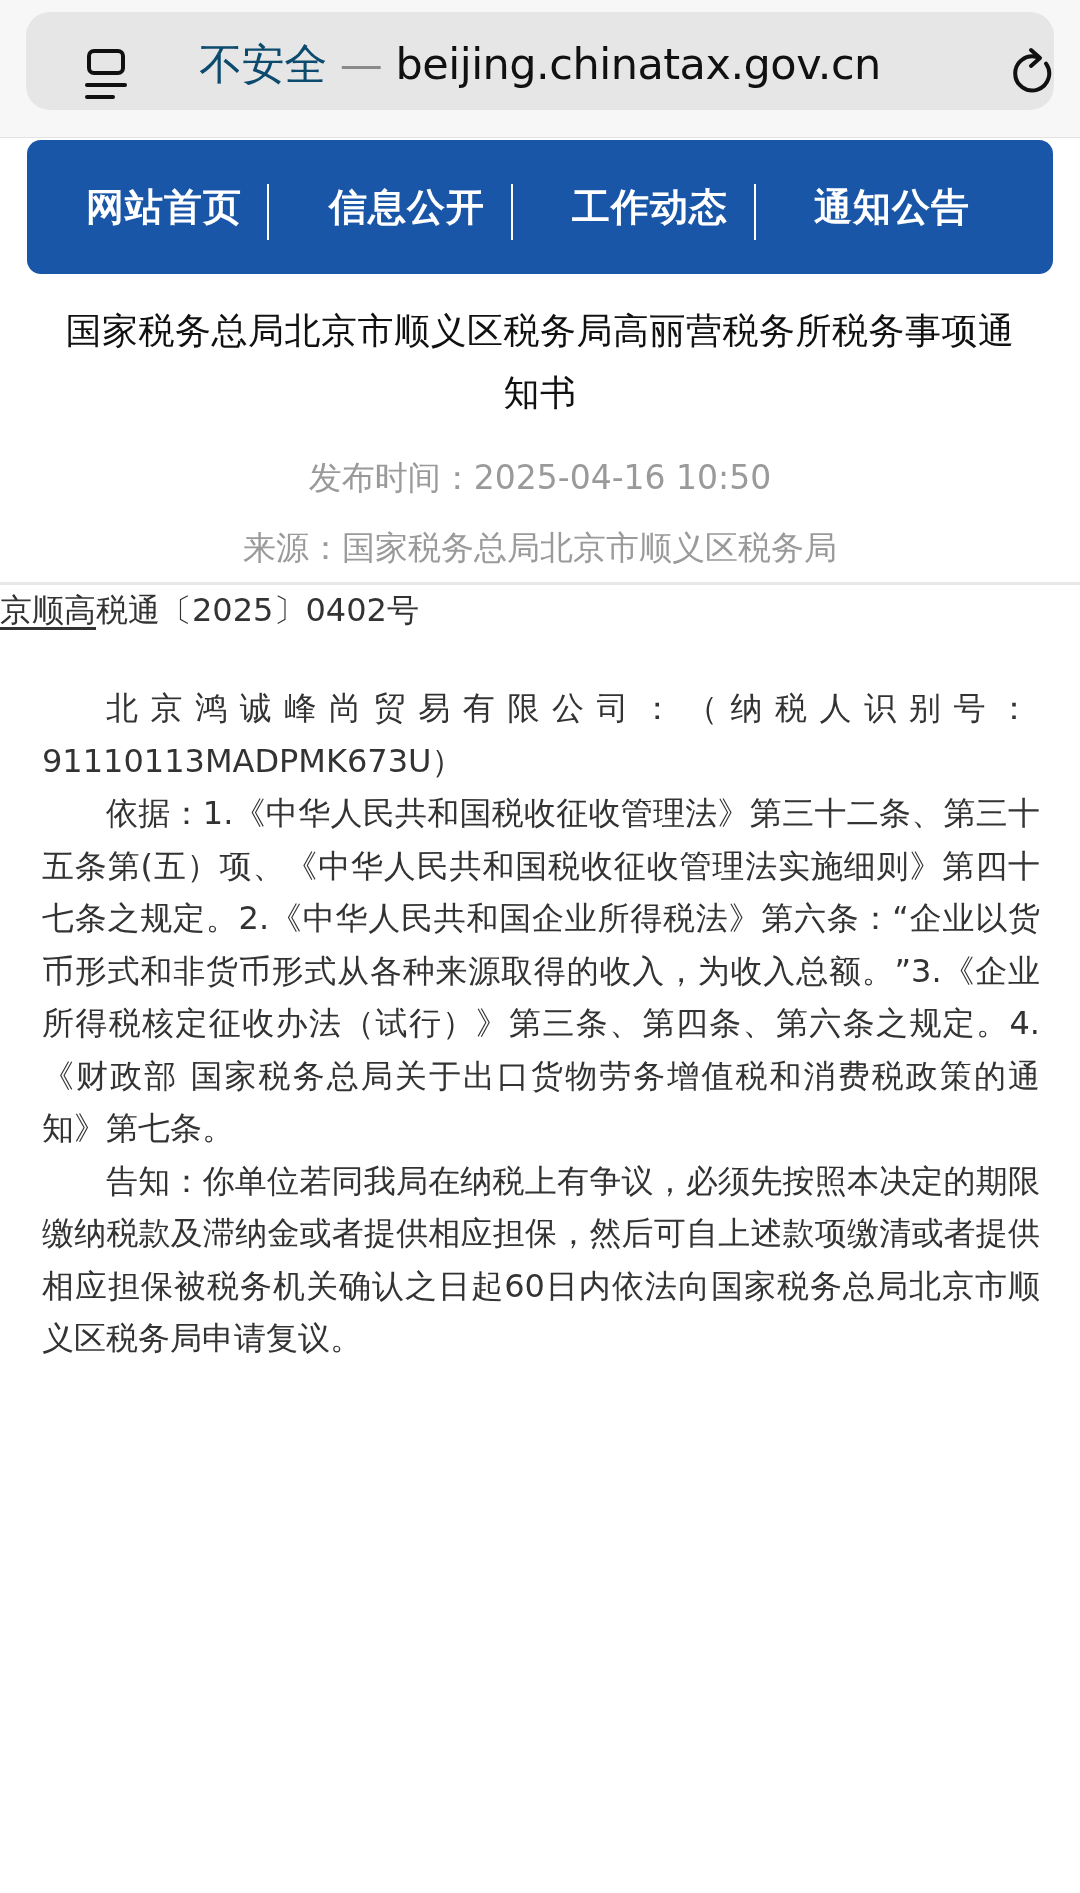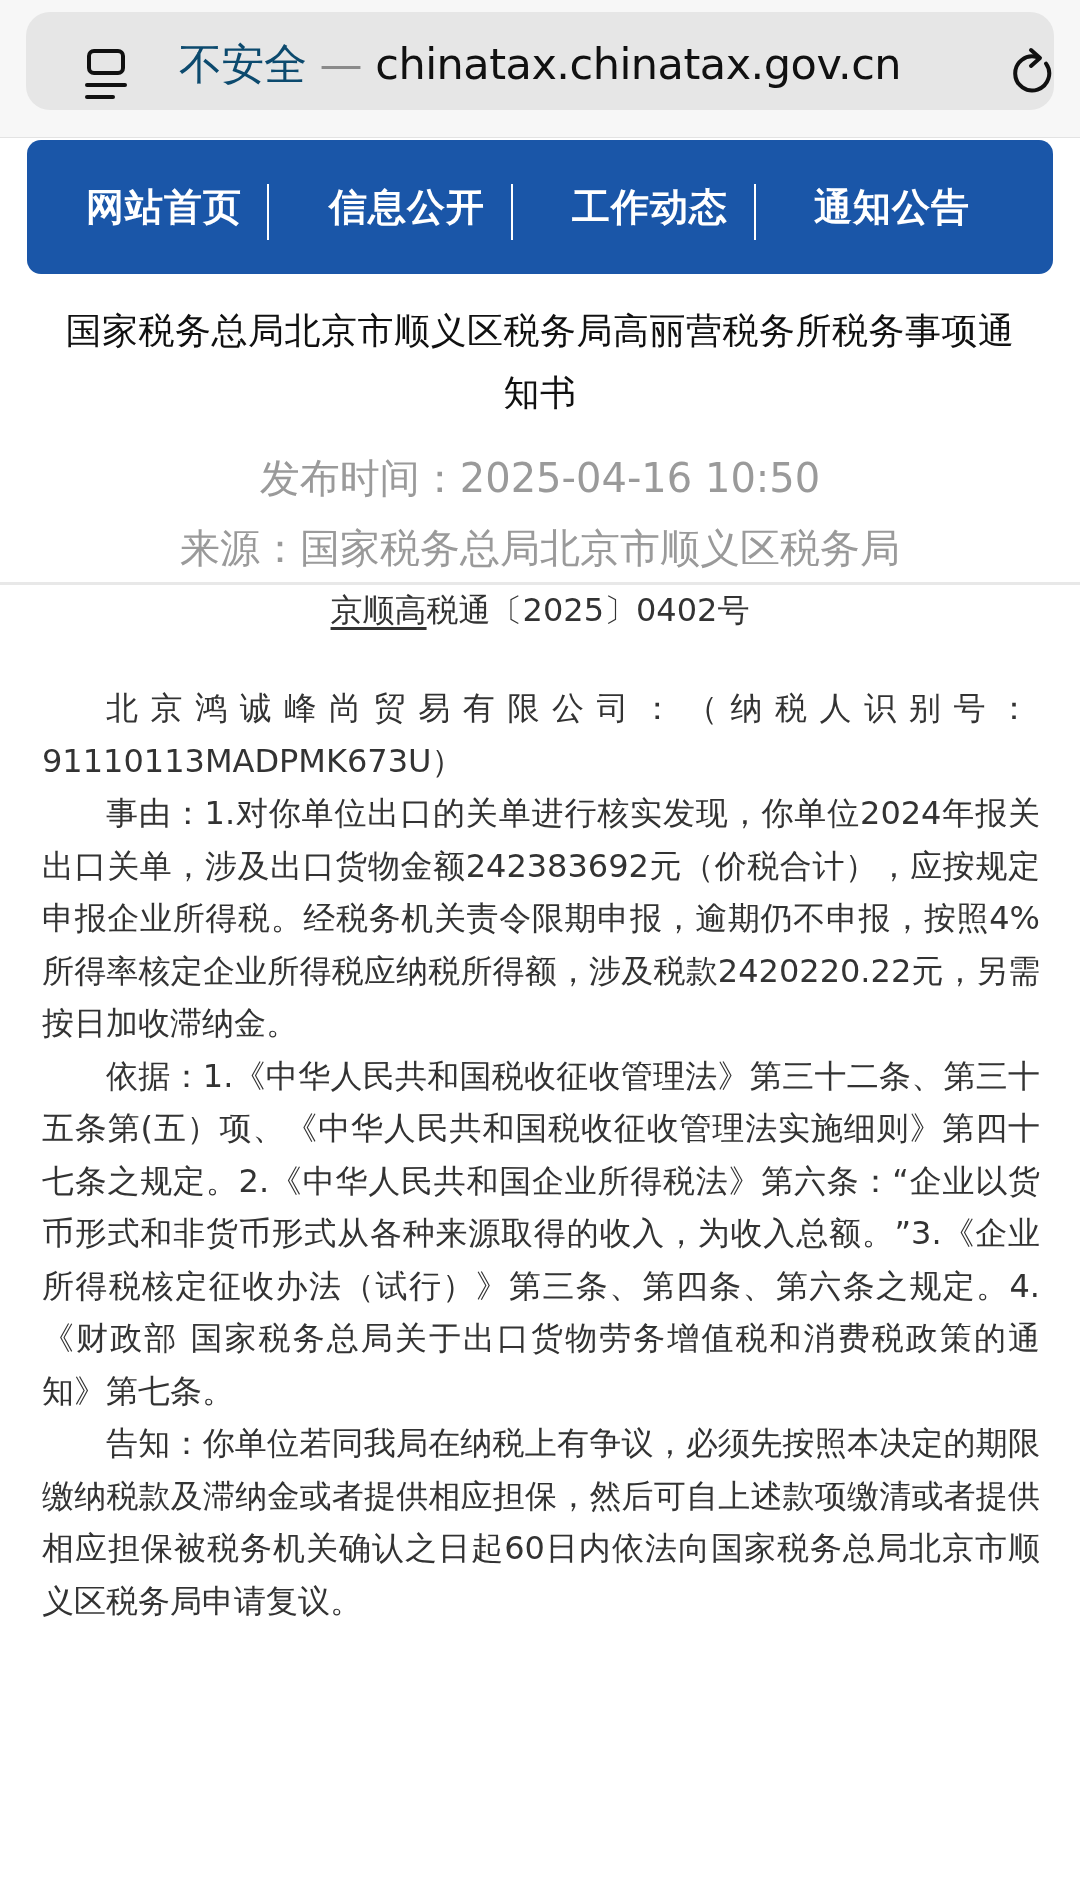--- a/index.html
+++ b/index.html
@@ -90,38 +90,37 @@
     font-size: 36px;
     font-weight: normal;
     color: #111111;
     line-height: 62px;
     letter-spacing: 0.5px;
   }
   .meta-line {
     position: absolute;
     left: 0; width: 1080px;
     text-align: center;
-    font-size: 40px;
+    font-size: 33px;
     color: #9a9a9a;
     line-height: 40px;
   }
   .meta-date { top: 458px; }
   .meta-source { top: 528px; }
   .hr-sep {
     position: absolute;
     left: 0; top: 582px;
     width: 1080px; height: 3px;
     background: #e8e8e8;
   }
   
   .doc-number {
     position: absolute;
     left: 0; width: 1080px;
     top: 588px;
-    text-align: center;
     font-size: 32px;
     line-height: 44px;
     color: #333333;
   }
   .doc-number .ul { text-decoration: underline; text-underline-offset: 6px; }
   .doc-body {
     position: absolute;
     left: 42px; width: 998px;
     top: 682px;
     font-size: 32px;
@@ -143,21 +142,21 @@
 <body>
 
 <div class="browser-top">
   <div class="address-bar">
     <svg class="menu-icon" viewBox="0 0 44 52">
       <rect x="5" y="3" width="34" height="22" rx="5" ry="5" fill="none" stroke="#111" stroke-width="4"></rect>
       <line x1="3" y1="37" x2="41" y2="37" stroke="#111" stroke-width="4" stroke-linecap="round"></line>
       <line x1="3" y1="49" x2="29" y2="49" stroke="#111" stroke-width="4" stroke-linecap="round"></line>
     </svg>
     <div class="url-text">
-      <span class="url-insecure">不安全</span><span class="url-sep"> — </span><span class="url-domain">chinatax.chinatax.gov.cn</span>
+      <span class="url-insecure">不安全</span><span class="url-sep"> — </span><span class="url-domain">beijing.chinatax.gov.cn</span>
     </div>
     <svg class="reload-icon" viewBox="0 0 50 54">
       <path d="M 32 12 A 17 17 0 1 0 40 20" fill="none" stroke="#111" stroke-width="4" stroke-linecap="round" transform="rotate(-10 25 30)"></path>
       <polyline points="23,4 32,12 23,20" fill="none" stroke="#111" stroke-width="4" stroke-linecap="round" stroke-linejoin="round"></polyline>
     </svg>
   </div>
 </div>
 
 <nav class="site-nav">
   <a class="nav-item" style="left:43px;">网站首页</a>
@@ -182,16 +181,15 @@
 </div>
 
 <div class="hr-sep"></div>
 
 <div class="doc-number">
   <span class="ul">京顺高</span><span>税通〔2025〕0402号</span>
 </div>
 
 <div class="doc-body">
   <p><span class="addressee">北京鸿诚峰尚贸易有限公司</span><span class="taxid-label">：（纳税人识别号：</span><span style="text-indent:0;">91110113MADPMK673U）</span></p>
-  <p>事由：1.对你单位出口的关单进行核实发现，你单位2024年报关出口关单，涉及出口货物金额242383692元（价税合计），应按规定申报企业所得税。经税务机关责令限期申报，逾期仍不申报，按照4%所得率核定企业所得税应纳税所得额，涉及税款2420220.22元，另需按日加收滞纳金。</p>
   <p>依据：1.《中华人民共和国税收征收管理法》第三十二条、第三十五条第(五）项、《中华人民共和国税收征收管理法实施细则》第四十七条之规定。2.《中华人民共和国企业所得税法》第六条：“企业以货币形式和非货币形式从各种来源取得的收入，为收入总额。”3.《企业所得税核定征收办法（试行）》第三条、第四条、第六条之规定。4.《财政部 国家税务总局关于出口货物劳务增值税和消费税政策的通知》第七条。</p>
   <p>告知：你单位若同我局在纳税上有争议，必须先按照本决定的期限缴纳税款及滞纳金或者提供相应担保，然后可自上述款项缴清或者提供相应担保被税务机关确认之日起60日内依法向国家税务总局北京市顺义区税务局申请复议。</p>
 </div>
 
 </body></html>

